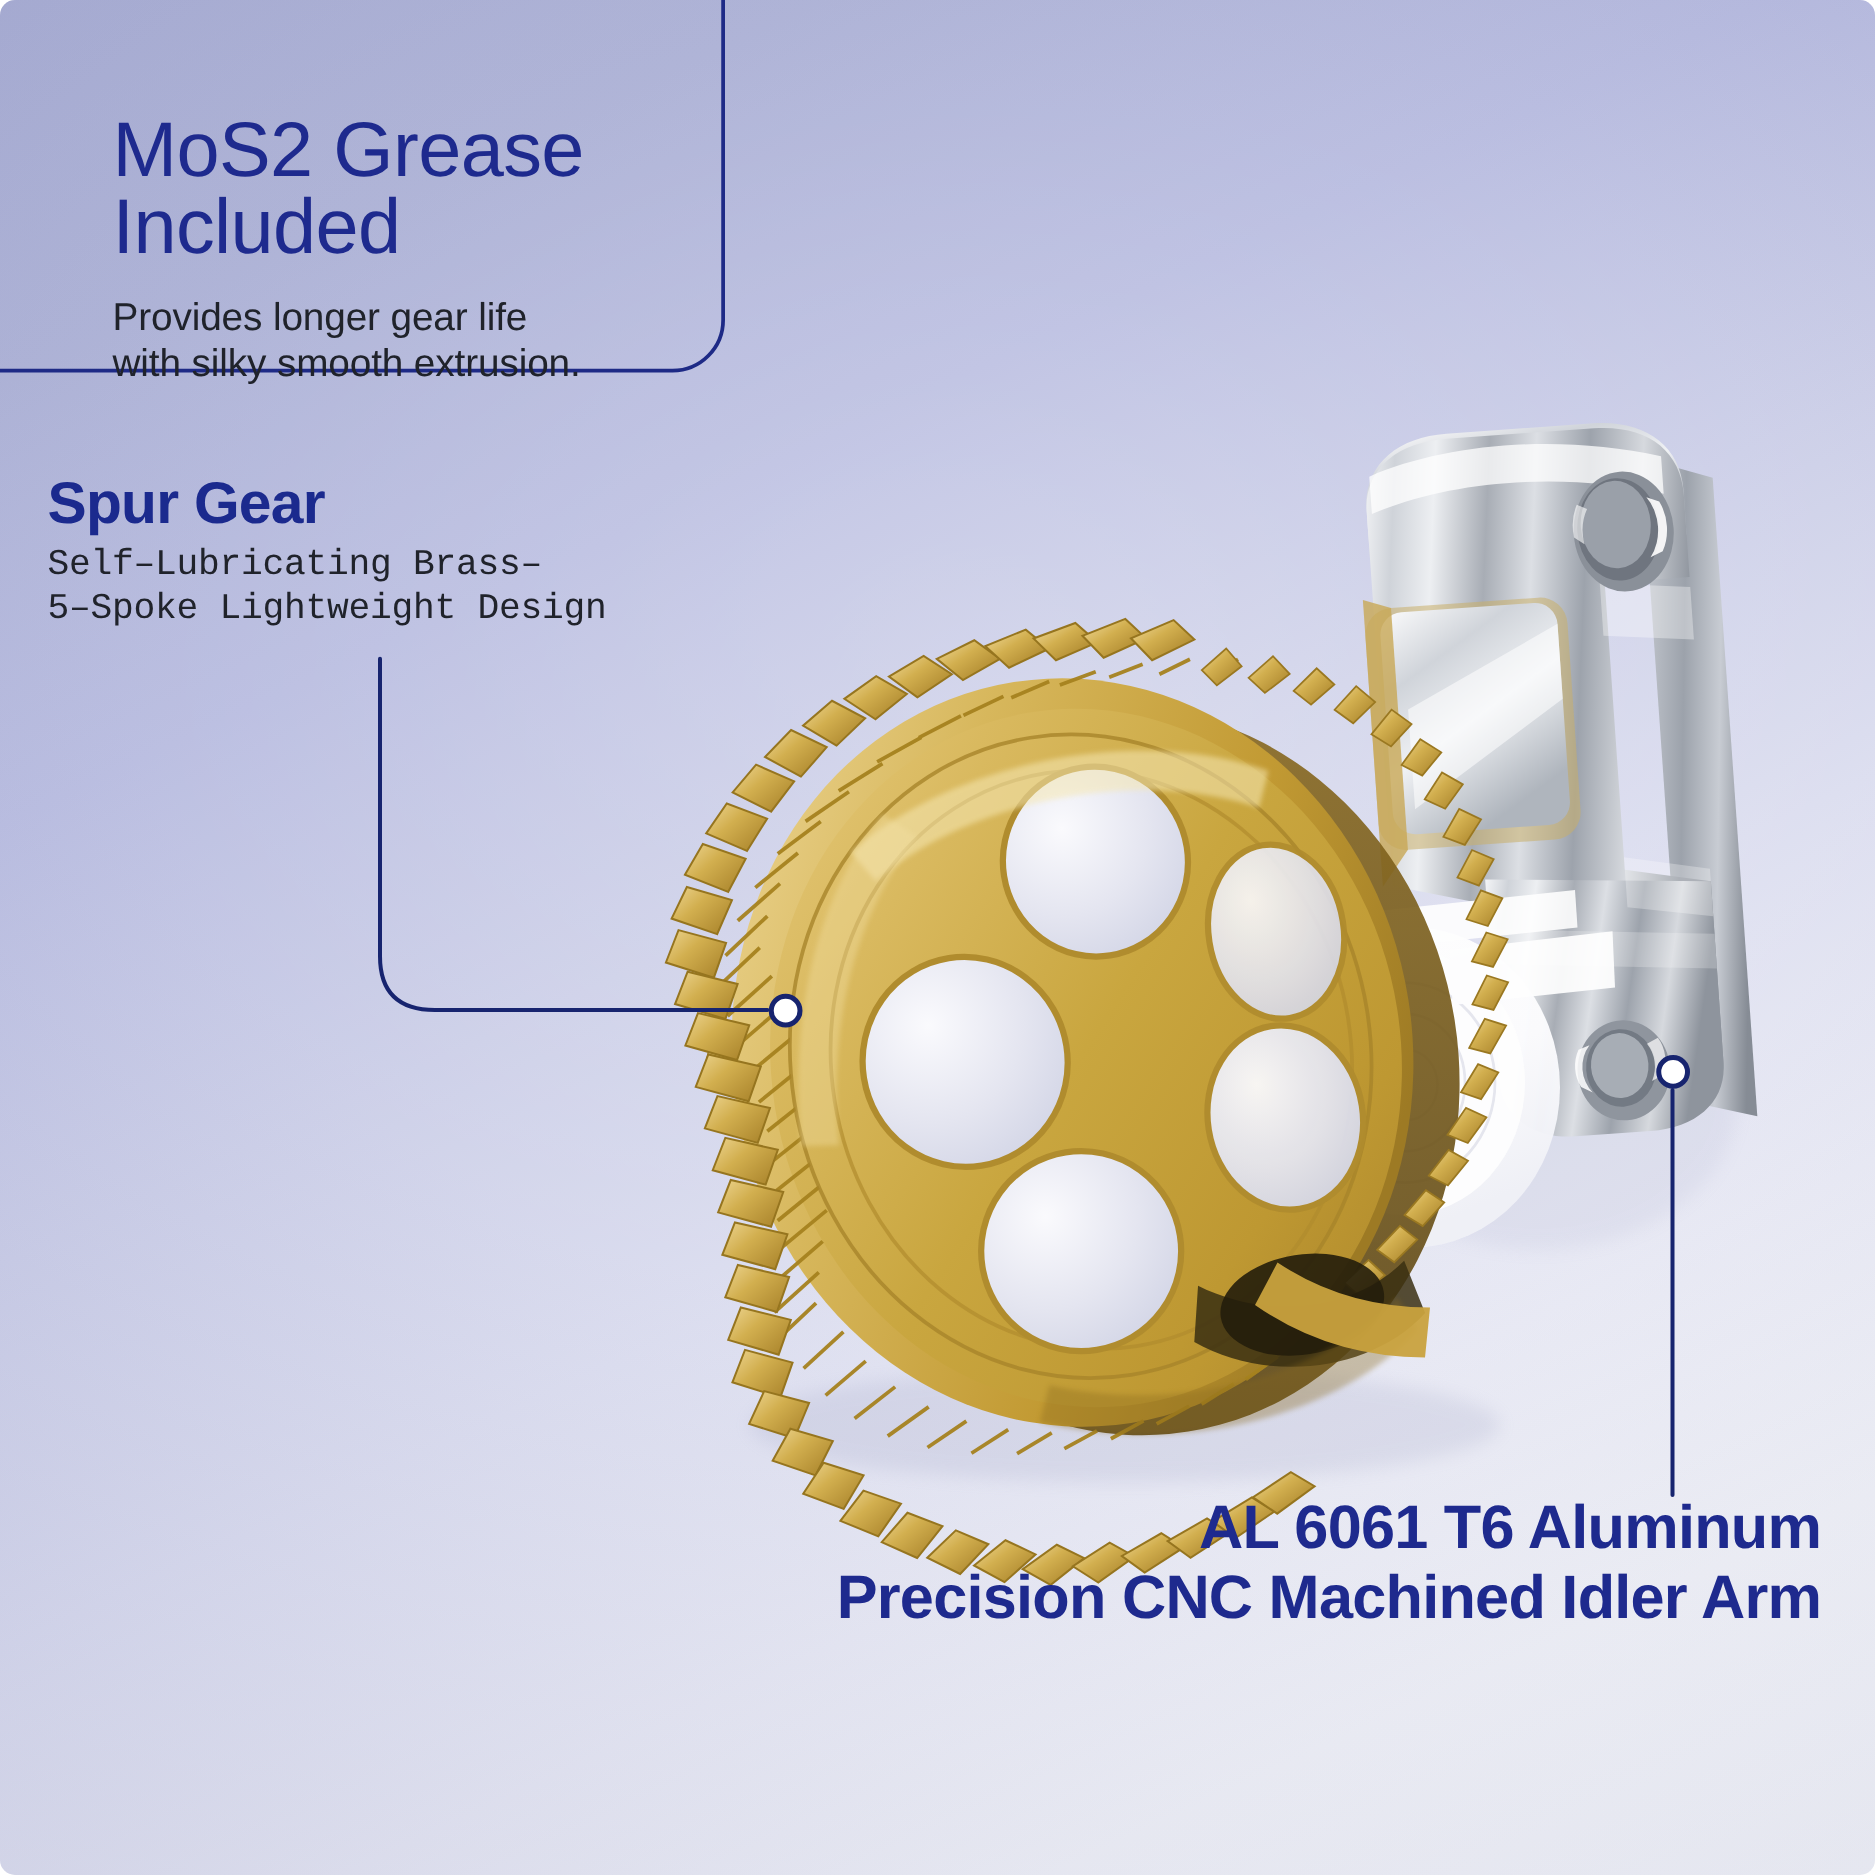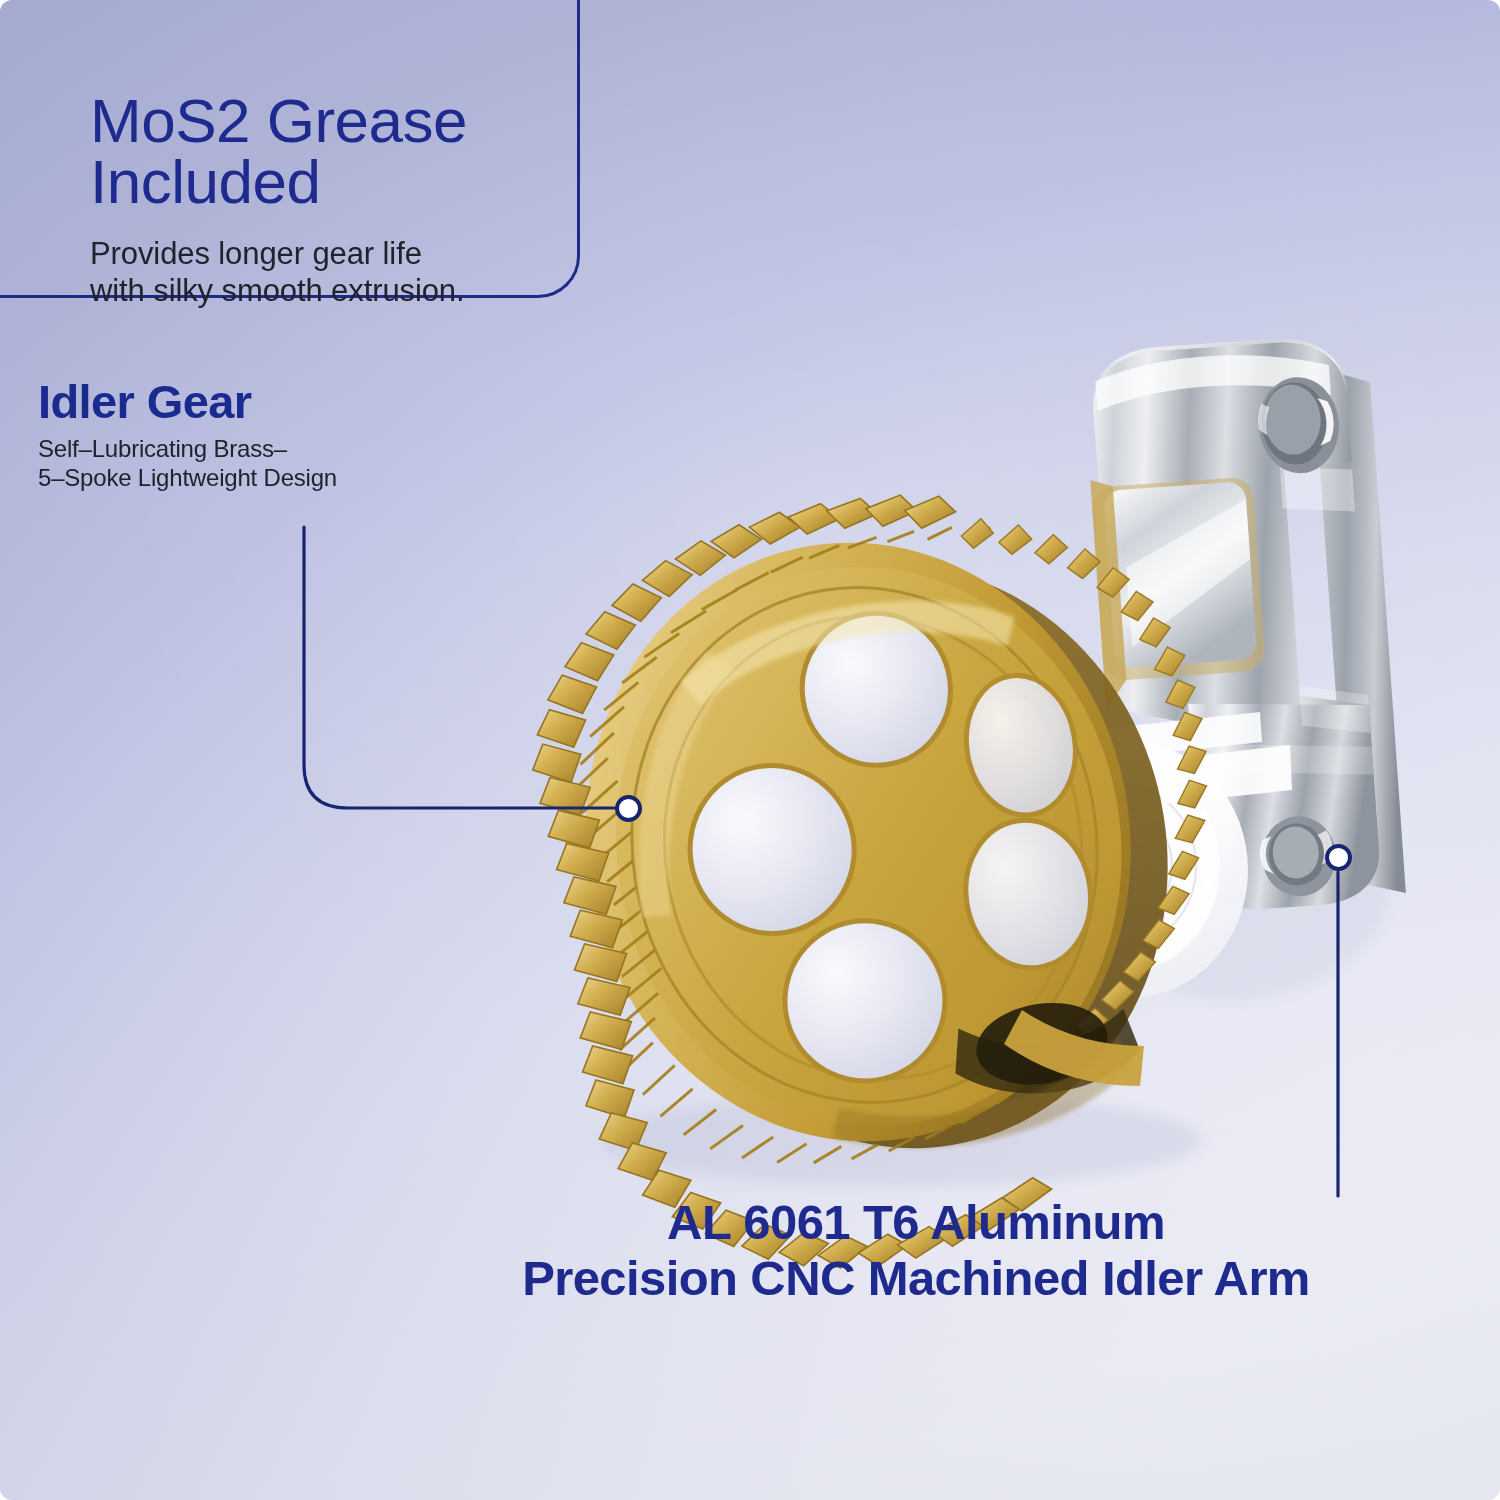--- a/index.html
+++ b/index.html
@@ -37,27 +37,27 @@
     margin:22px 0 0 0;white-space:pre-line;letter-spacing:-0.1px;
   }
 
   
   .spur-block{position:absolute;left:38px;top:378px;width:620px;z-index:6;}
   .spur-title{
     color:#1B2A8E;font-size:47px;font-weight:700;line-height:1.0;margin:0;
     letter-spacing:-0.6px;
   }
   .spur-sub{
-    color:#20232B;font-size:24px;line-height:1.22;font-weight:400;margin:9px 0 16px 0;
-    white-space:pre-line;letter-spacing:-0.2px;
+    color:#20232B;font-size:29px;line-height:1.22;font-weight:400;margin:9px 0 16px 0;
+    white-space:pre-line;letter-spacing:-0.2px;font-family:Liberation Mono, monospace;
   }
 
   
   .alum-block{
-    position:absolute;left:346px;top:1198px;width:1140px;text-align:center;z-index:6;
+    position:absolute;left:317px;top:1198px;width:1140px;text-align:right;z-index:6;
   }
   .alum-line1{
     color:#1E2A8E;font-size:49px;font-weight:700;line-height:1.02;margin:0;
     letter-spacing:-0.6px;
   }
   .alum-line2{
     color:#1E2A8E;font-size:49px;font-weight:700;line-height:1.02;margin:6px 0 0 0;
     letter-spacing:-0.6px;
   }
   .alum-sub{
@@ -425,21 +425,21 @@
 
   <div class="promo-box"></div>
   <div class="promo-inner">
     <div class="promo-title">MoS2 Grease
 Included</div>
     <div class="promo-sub">Provides longer gear life
 with silky smooth extrusion.</div>
   </div>
 
   <div class="spur-block">
-    <div class="spur-title">Idler Gear</div>
+    <div class="spur-title">Spur Gear</div>
     <div class="spur-sub">Self–Lubricating Brass–
 5–Spoke Lightweight Design</div>
   </div>
 
   <div class="alum-block">
     <div class="alum-line1">AL 6061 T6 Aluminum</div>
     <div class="alum-line2">Precision CNC Machined Idler Arm</div>
   </div>
 
 </div>

